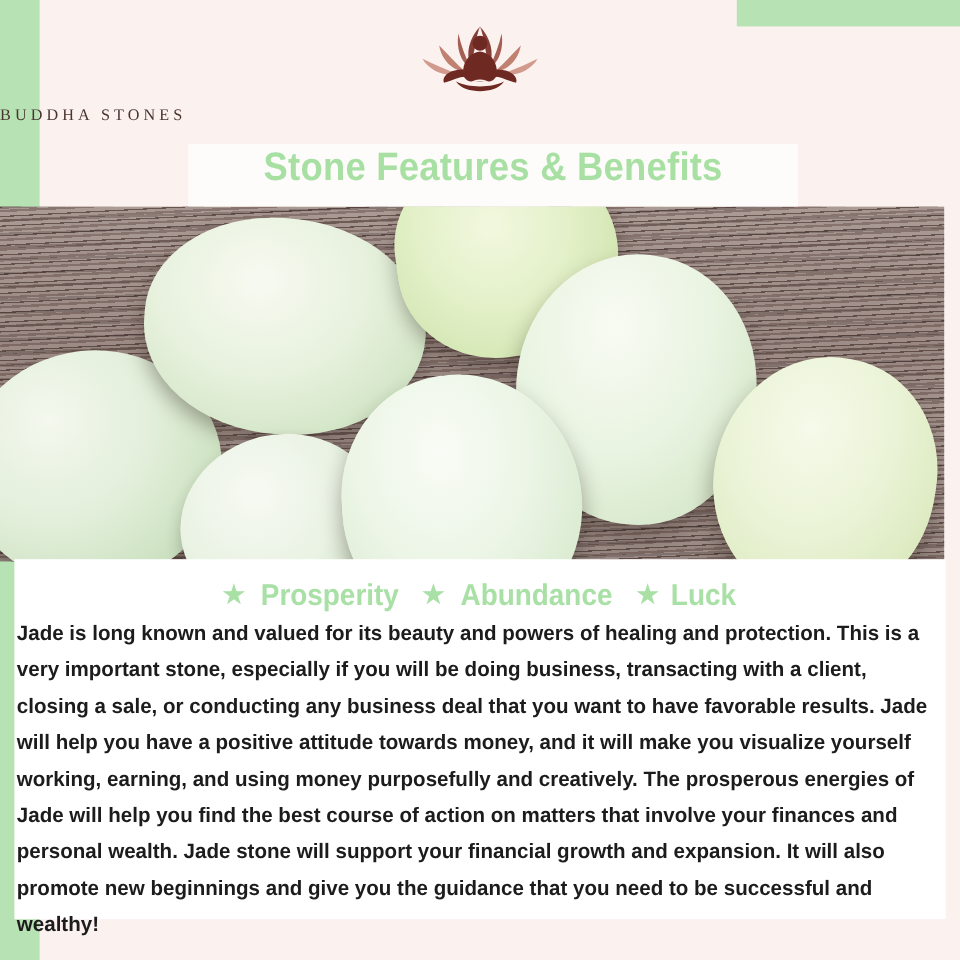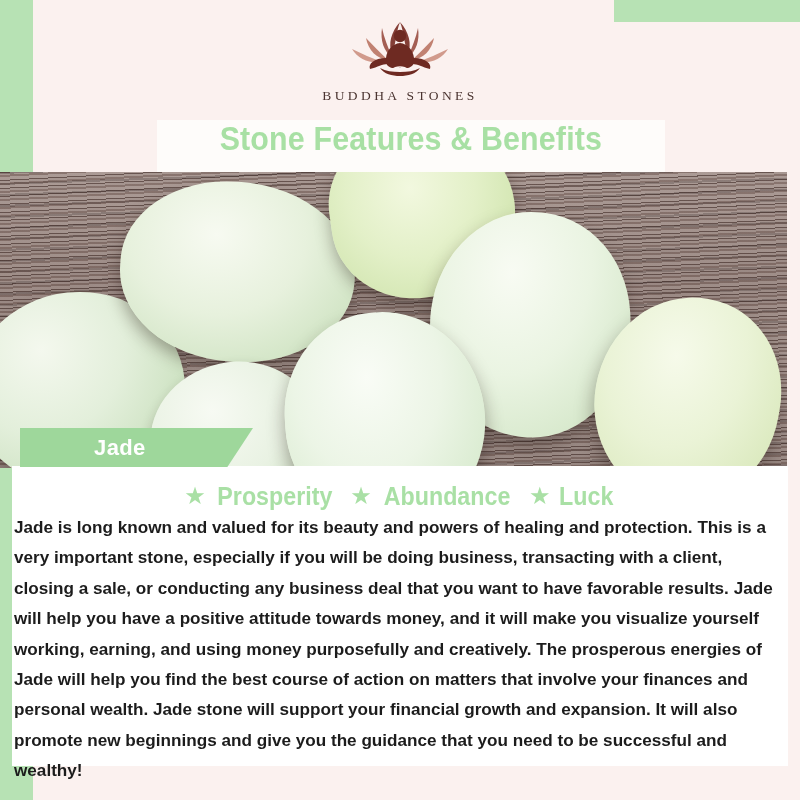--- a/index.html
+++ b/index.html
@@ -10,21 +10,21 @@
     position:relative;
   }
   #card{position:absolute;inset:0;background:#fbf1ef;overflow:hidden;}
 
   
   .deco{position:absolute;background:#b7e2b4;}
   #deco-top-right{top:0;left:614px;width:186px;height:22px;}
   #deco-right-band{top:0;left:767px;width:33px;height:800px;background:#b7e2b4;}
 
   
-  #logo-block{position:absolute;top:14px;left:0;width:800px;text-align:center;}
+  #logo-block{position:absolute;top:14px;left:0;width:800px;text-align:left;}
   #logo-mark{display:block;margin:0 auto;}
   #brand-name{
     margin-top:2px;font-size:13.5px;letter-spacing:3.4px;
     color:#4a3430;font-family:"Liberation Serif", serif;font-weight:400;
   }
 
   
   #title-banner{
     position:absolute;top:120px;left:157px;width:508px;height:52px;
     background:#fefcfa;display:flex;justify-content:center;
@@ -153,23 +153,20 @@
     <div id="photo-wood"></div>
     <div class="stone s1"></div>
     <div class="stone s2"></div>
     <div class="stone s3"></div>
     <div class="stone s4"></div>
     <div class="stone s6"></div>
     <div class="stone s7"></div>
     <div class="stone s5"></div>
   </div>
 
-  <div id="jade-band">
-    <span id="jade-label">Jade</span>
-  </div>
 
   <div id="body-panel"></div>
 
   <div id="benefits-strip">
     <div class="benefit">
       <span class="star">★</span>
       <span class="blabel">Prosperity</span>
     </div>
     <div class="benefit">
       <span class="star">★</span>

